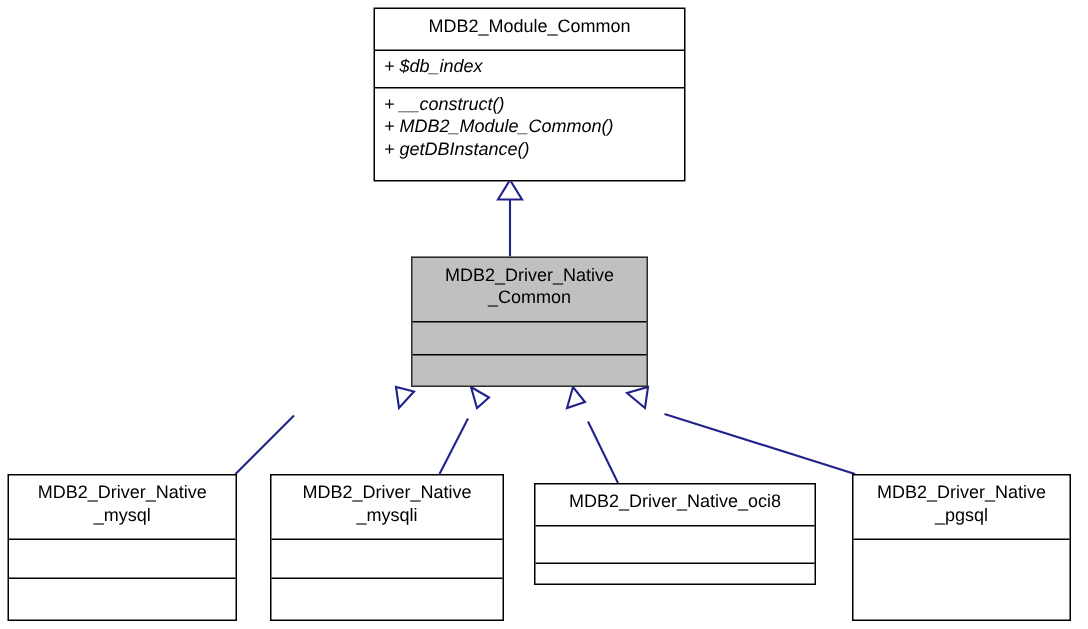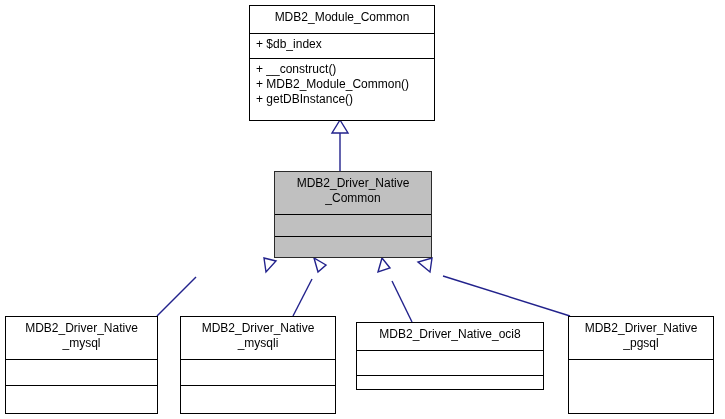--- a/index.html
+++ b/index.html
@@ -57,20 +57,21 @@
     padding: 4px 4px 5px 4px;
     white-space: pre-line;
   }
   .uml-members {
     font-size: 12px;
     line-height: 15px;
     color: #000000;
     padding: 3px 6px 4px 6px;
     white-space: pre-line;
     text-align: left;
+    font-style: italic;
   }
   .uml-members.empty {
     min-height: 13px;
     padding: 0;
   }
 </style>
 </head>
 <body>
 
 <div id="diagram">
@@ -91,21 +92,21 @@
       <g>
         <path d="M 412,322 L 392,281" stroke="#22228c" stroke-width="1.4" fill="none"></path>
         <polygon points="382,258 378,272 390,268" stroke="#22228c" stroke-width="1.4" fill="#ffffff" stroke-linejoin="miter"></polygon>
       </g>
       <g>
         <path d="M 570,316 L 443,276" stroke="#22228c" stroke-width="1.4" fill="none"></path>
         <polygon points="432,258 430,272 418,262" stroke="#22228c" stroke-width="1.4" fill="#ffffff" stroke-linejoin="miter"></polygon>
       </g>
     </svg>
 
-<div class="uml-node" style="left: 249px; top: 5px; width: 186px; height: 116px;">
+<div class="uml-node" style="left: 249px; top: 5px; width: 208px; height: 116px;">
       <div class="uml-compartment uml-title" style="height: 28px;">MDB2_Module_Common</div>
       <div class="uml-compartment uml-members" style="height: 25px;">+ $db_index</div>
       <div class="uml-compartment uml-members" style="height: 61px;">+ __construct()
 + MDB2_Module_Common()
 + getDBInstance()</div>
     </div>
     <div class="uml-node highlight" style="left: 274px; top: 171px; width: 158px; height: 87px;">
       <div class="uml-compartment uml-title" style="height: 43px;">MDB2_Driver_Native
 _Common</div>
       <div class="uml-compartment uml-members empty" style="height: 22px;"></div>

